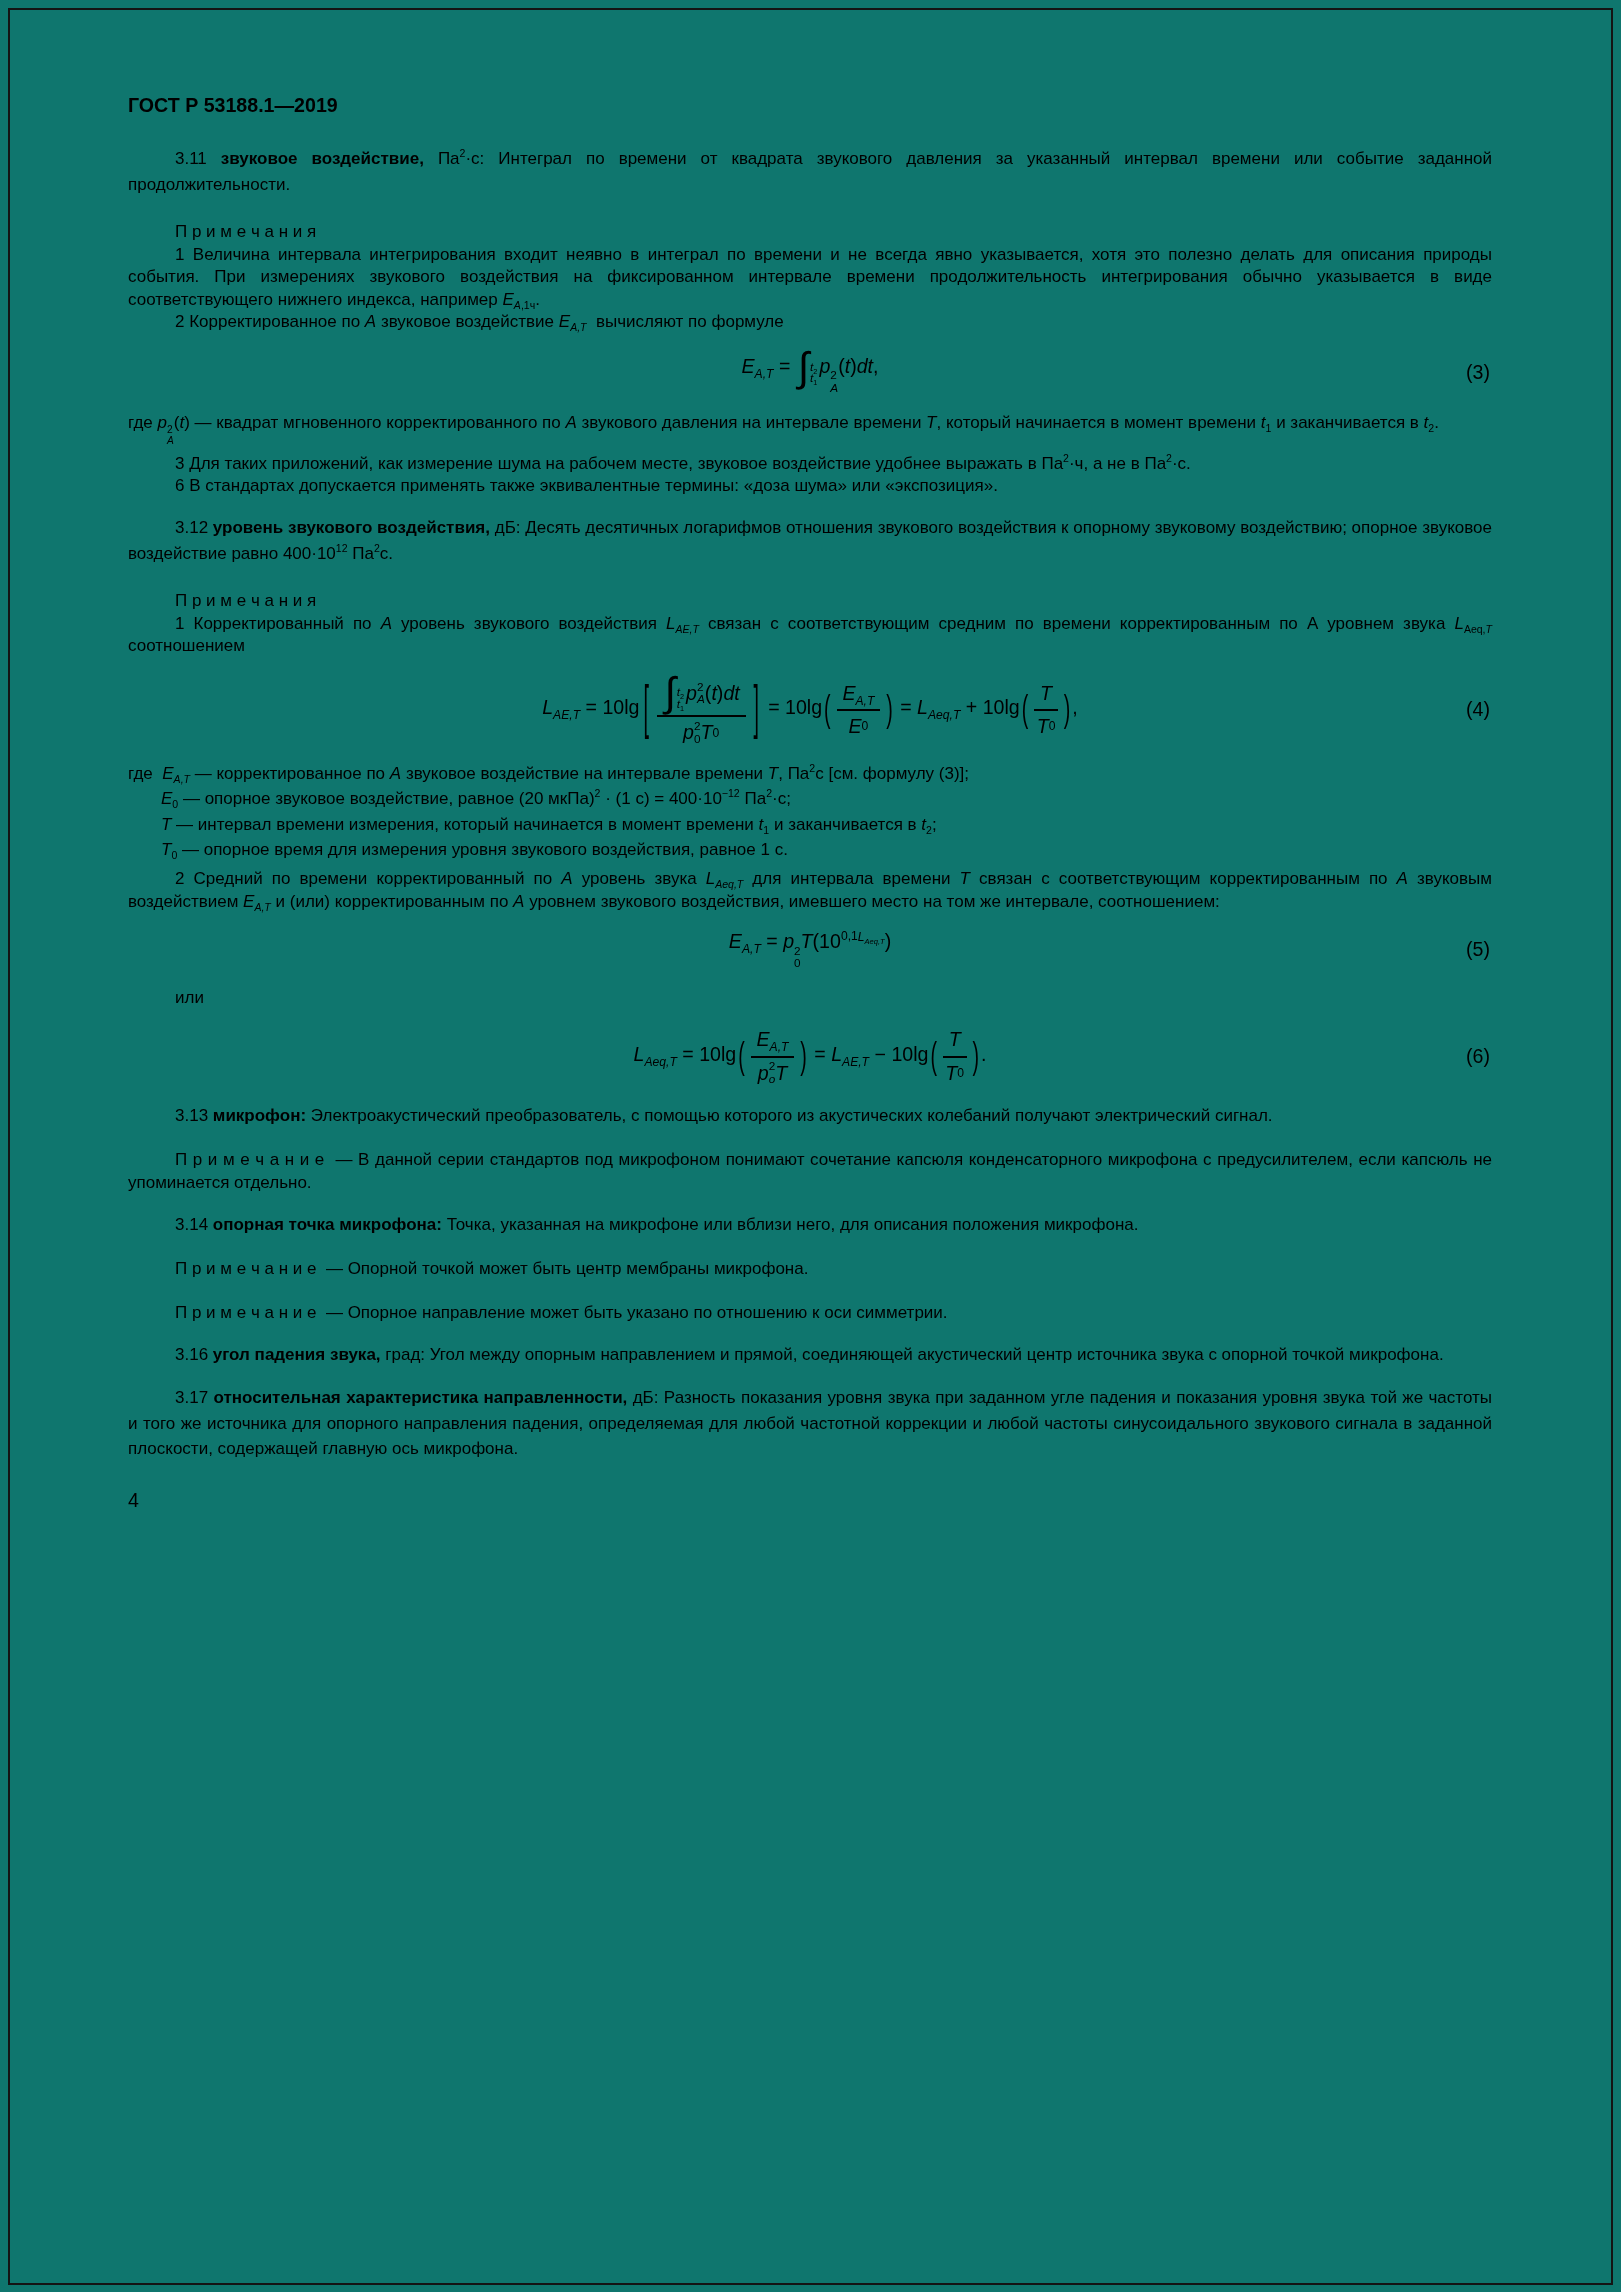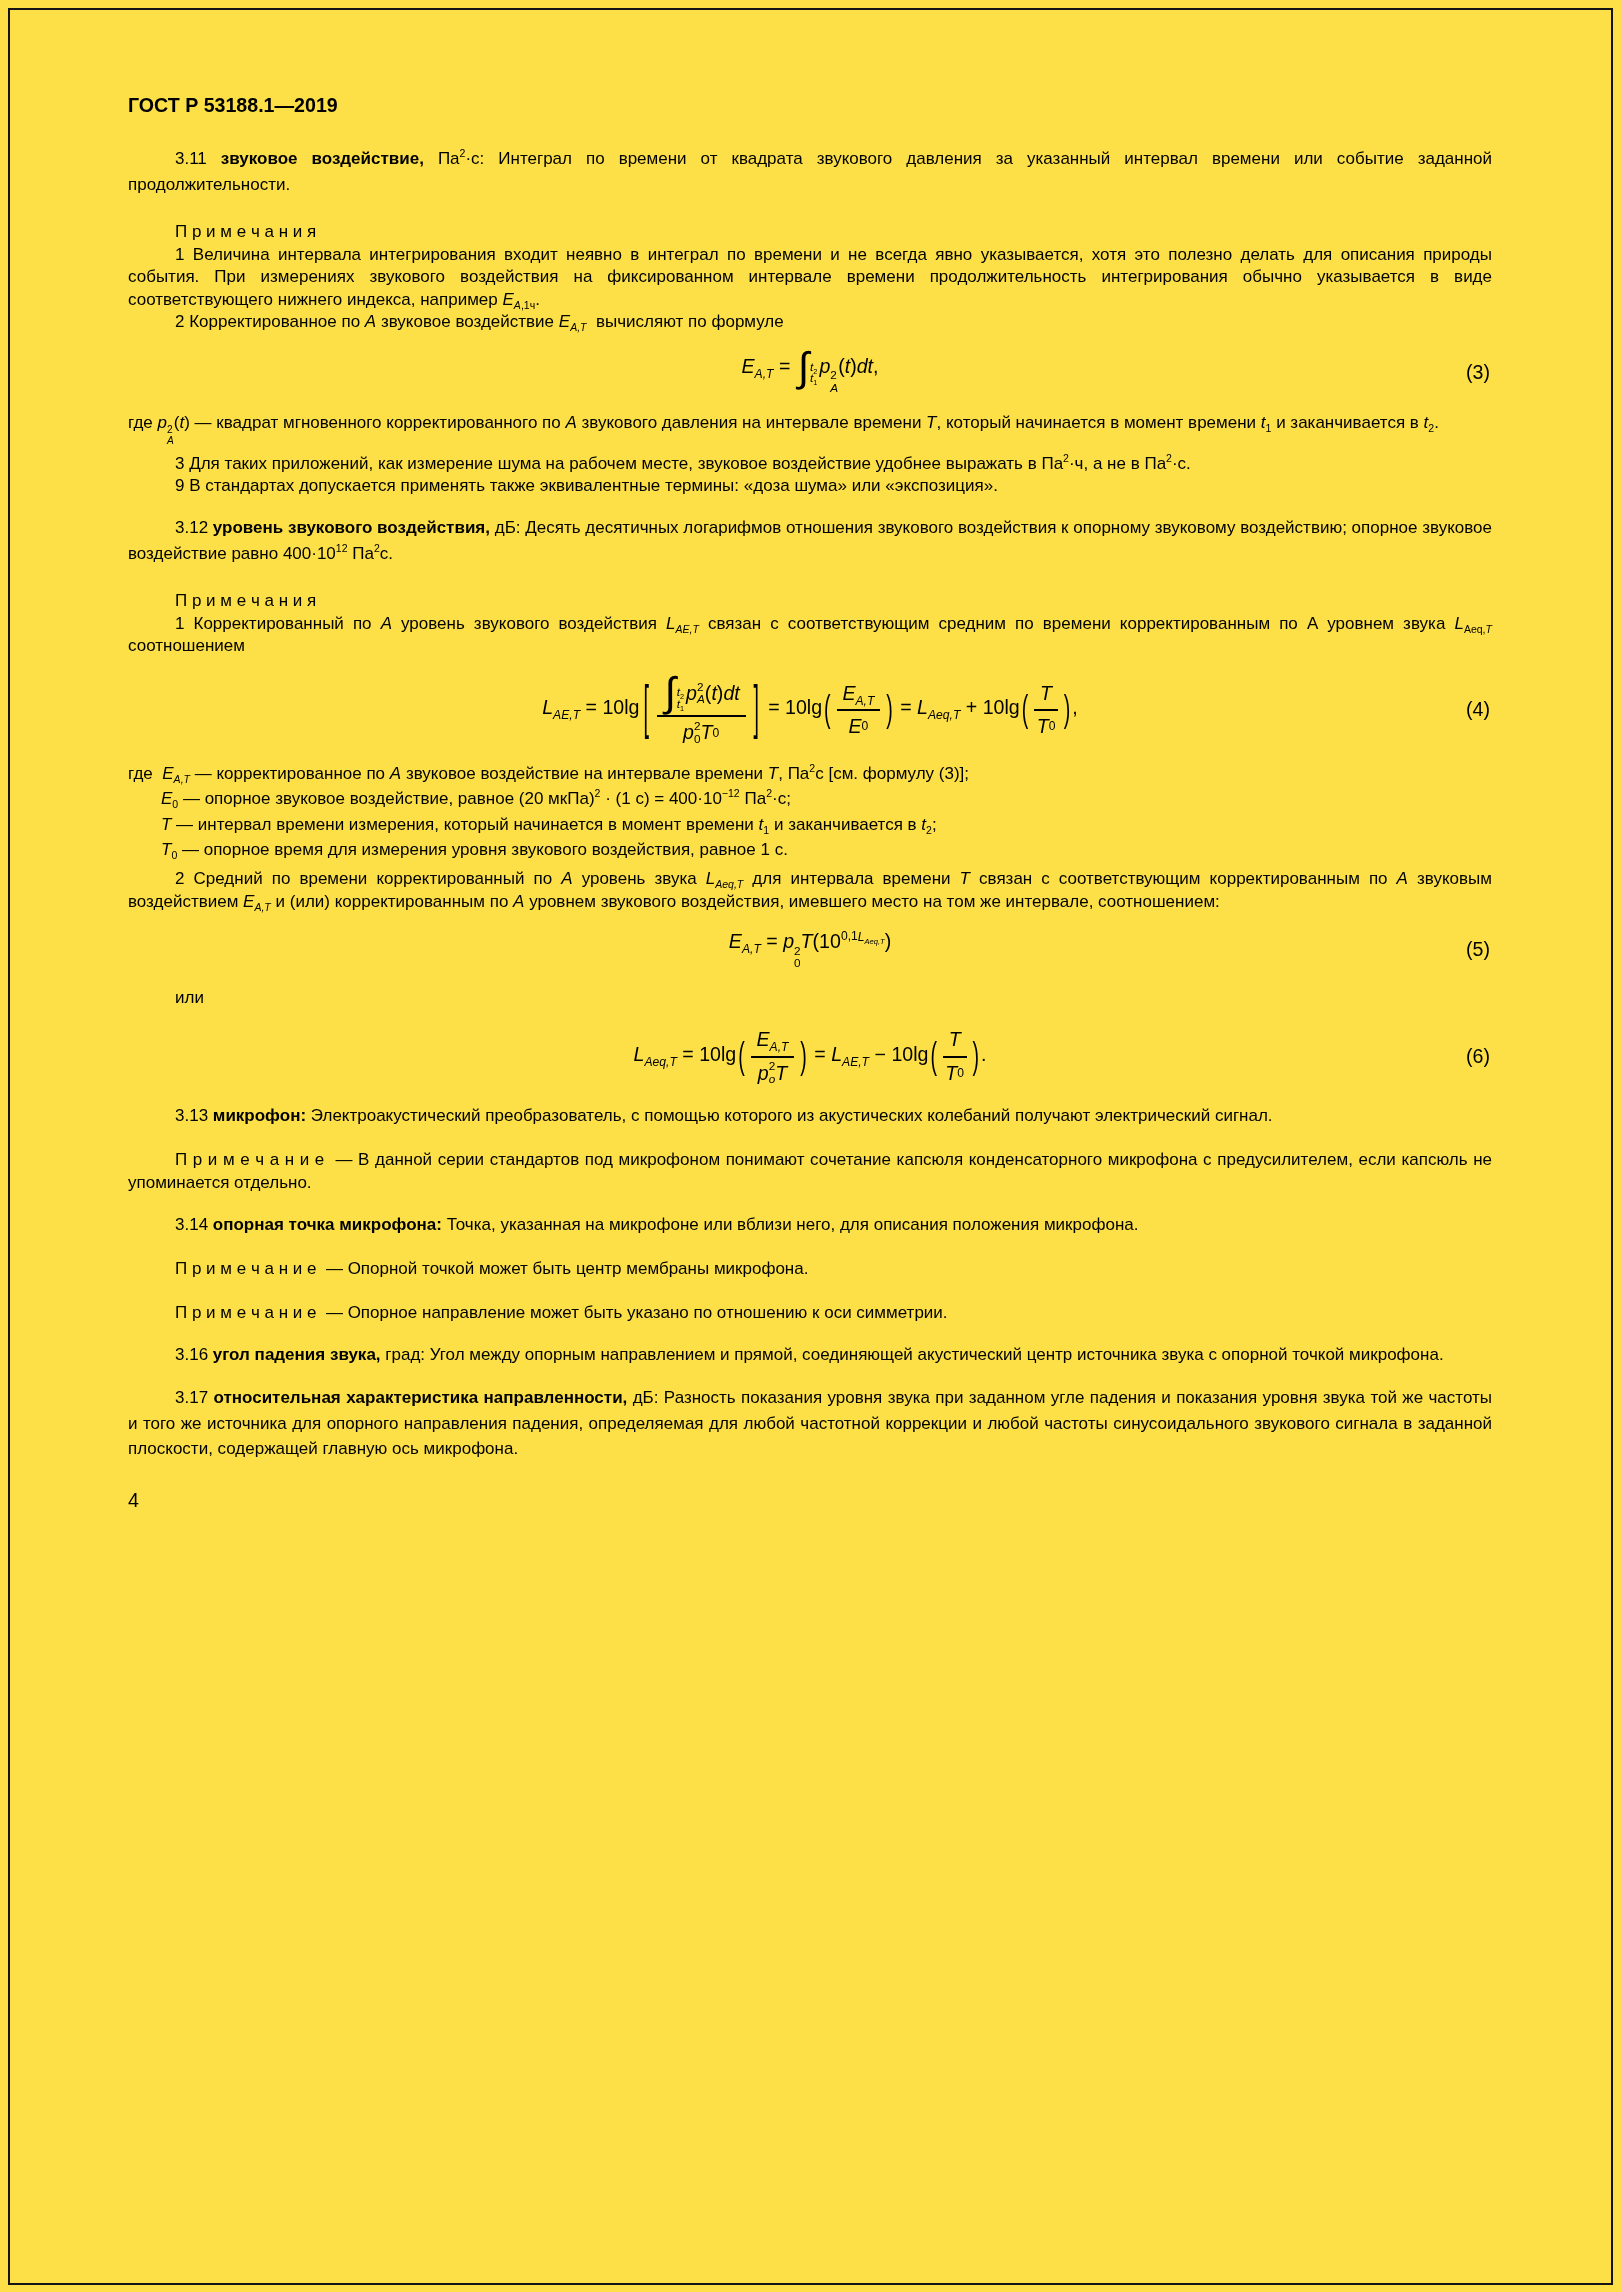--- a/index.html
+++ b/index.html
@@ -1,19 +1,19 @@
 <!DOCTYPE html>
 <html lang="ru"><head>
 <meta charset="utf-8">
 <style>
   html,body { margin:0; padding:0; background:#ffffff; }
   .page {
     position:relative;
     width:1621px; height:2293px;
-    background:#fde047; color:#000;
+    background:#0f766e; color:#000;
     font-family:"Liberation Sans", sans-serif;
     overflow:hidden;
   }
   .frame {
     position:absolute; left:7.8px; top:7.8px; right:7.8px; bottom:7.8px;
     border:2px solid #141414;
     pointer-events:none;
   }
   .content { position:absolute; left:128px; top:94px; width:1364px; }
 
@@ -91,21 +91,21 @@
           </span>(<i>t</i>)<i>dt</i>,</p>
       <span class="fnum">(3)</span>
     </div>
 
     <p class="body">где <i>p</i><span class="ssk">
           <span>2</span>
           <span><i>A</i></span>
         </span>(<i>t</i>) — квадрат мгновенного корректированного по <i>A</i> звукового давления на интервале времени <i>T</i>, который начинается в момент времени <i>t</i><sub>1</sub> и заканчивается в <i>t</i><sub>2</sub>.</p>
 
     <p class="note mt6">3 Для таких приложений, как измерение шума на рабочем месте, звуковое воздействие удобнее выражать в Па<sup>2</sup>·ч, а не в Па<sup>2</sup>·с.</p>
-    <p class="note">9 В стандартах допускается применять также эквивалентные термины: «доза шума» или «экспозиция».</p>
+    <p class="note">6 В стандартах допускается применять также эквивалентные термины: «доза шума» или «экспозиция».</p>
 
     <p class="body indent term">3.12 <b>уровень звукового воздействия,</b> дБ: Десять десятичных логарифмов отношения звукового воздействия к опорному звуковому воздействию; опорное звуковое воздействие равно 400·10<sup>12</sup> Па<sup>2</sup>с.</p>
 
     <p class="note-label">П р и м е ч а н и я</p>
     <p class="note">1 Корректированный по <i>A</i> уровень звукового воздействия <i>L<sub>AE,T</sub></i> связан с соответствующим средним по времени корректированным по А уровнем звука <i>L</i><sub>Aeq,<i>T</i></sub> соотношением</p>
 
     <div class="frow">
       <p class="fml"><i>L<sub>AE,T</sub></i> = 10lg<span class="stb sbL">[</span><span class="frac">
             <span class="num"><span class="int">
                 <span class="isym">∫</span>

